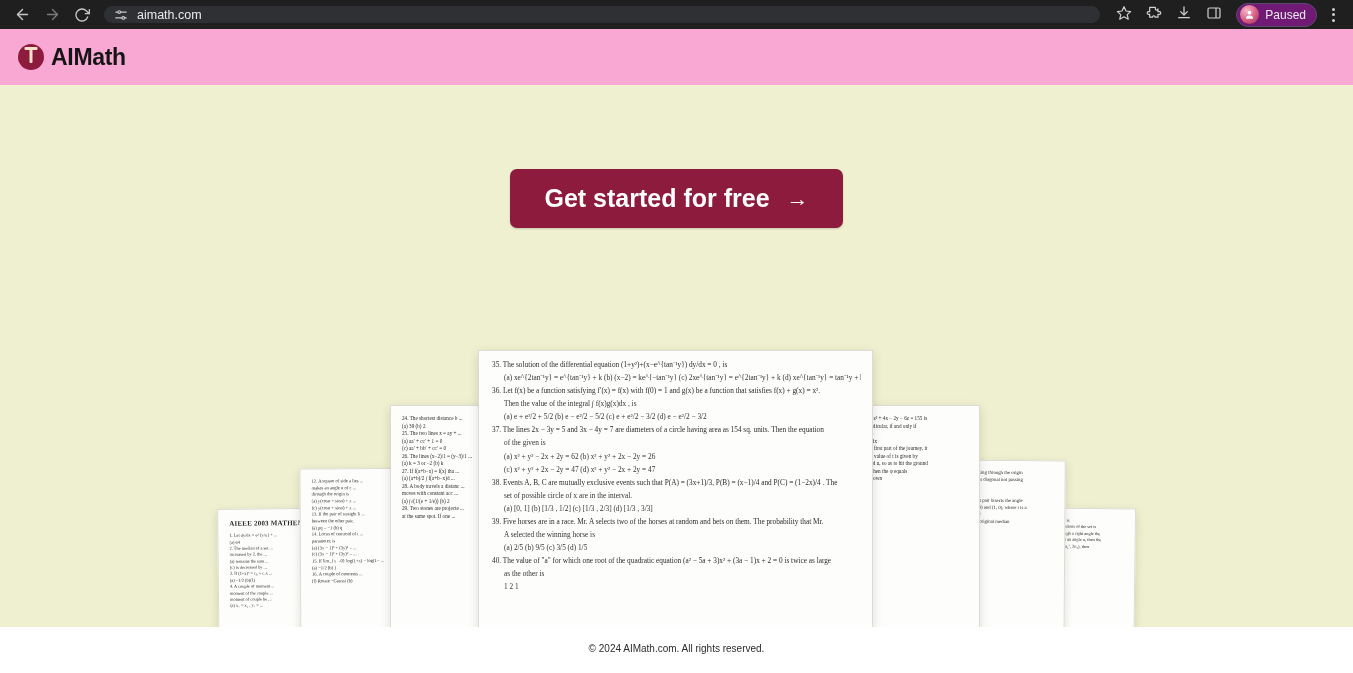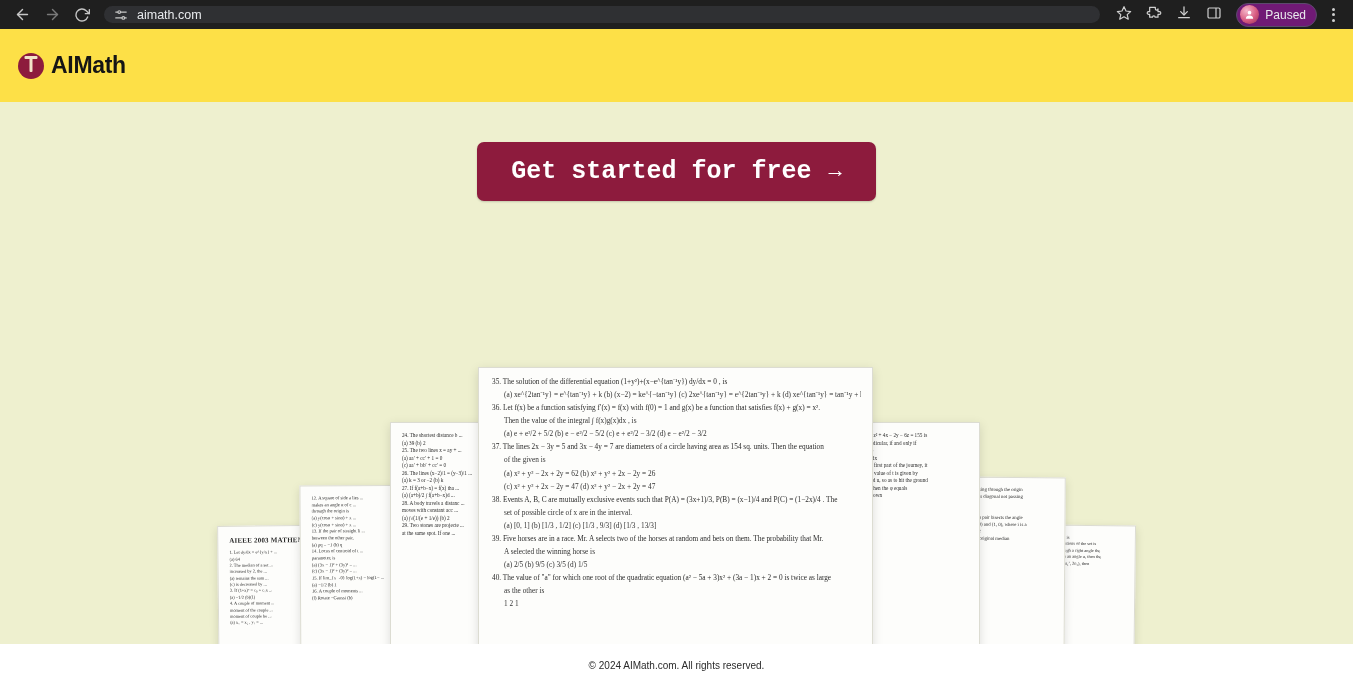--- a/index.html
+++ b/index.html
@@ -102,22 +102,22 @@
   
   .page {
     position: relative;
     width: 1353px;
     height: 644px;
     overflow: hidden;
     background: #ffffff;
   }
 
   .site-header {
-    height: 73px;
-    background: #fde047;
+    height: 56px;
+    background: #f9a8d4;
     display: flex;
     align-items: center;
     padding-left: 18px;
     position: relative;
     z-index: 5;
   }
   .logo {
     display: flex;
     align-items: center;
     gap: 7px;
@@ -173,23 +173,24 @@
     color: #ffffff;
     border: none;
     border-radius: 7px;
     padding: 0 34px;
     height: 59px;
     display: inline-flex;
     align-items: center;
     gap: 17px;
     font-size: 25px;
     font-weight: bold;
-    font-family: Liberation Mono, monospace;
+    font-family: Liberation Sans, sans-serif;
     cursor: pointer;
     box-shadow: 0 1px 2px rgba(0,0,0,.18);
+    margin-top: 44px;
   }
   .cta-button .arrow { font-size: 22px; line-height: 1; }
 
   
   .papers {
     position: absolute;
     left: 0; right: 0;
     top: 265px;
     height: 330px;
     z-index: 2;
@@ -443,21 +444,21 @@
         <span class="ln opts">(a)  xe^{2tan⁻¹y} = e^{tan⁻¹y} + k     (b)  (x−2) = ke^{−tan⁻¹y}     (c)  2xe^{tan⁻¹y} = e^{2tan⁻¹y} + k     (d)  xe^{tan⁻¹y} = tan⁻¹y + k</span>
         <span class="ln q">36.   Let f(x) be a function satisfying f′(x) = f(x) with f(0) = 1 and g(x) be a function that satisfies f(x) + g(x) = x².</span>
         <span class="ln opts">Then the value of the integral ∫ f(x)g(x)dx , is</span>
         <span class="ln opts">(a)  e + e²/2 + 5/2        (b)  e − e²/2 − 5/2        (c)  e + e²/2 − 3/2        (d)  e − e²/2 − 3/2</span>
         <span class="ln q">37.   The lines 2x − 3y = 5 and 3x − 4y = 7 are diameters of a circle having area as 154 sq. units. Then the equation</span>
         <span class="ln opts">of the given is</span>
         <span class="ln opts">(a)  x² + y² − 2x + 2y = 62            (b)  x² + y² + 2x − 2y = 26</span>
         <span class="ln opts">(c)  x² + y² + 2x − 2y = 47            (d)  x² + y² − 2x + 2y = 47</span>
         <span class="ln q">38.   Events  A, B, C are mutually exclusive events such that P(A) = (3x+1)/3, P(B) = (x−1)/4 and P(C) = (1−2x)/4 . The</span>
         <span class="ln opts">set of possible circle of x are in the interval.</span>
-        <span class="ln opts">(a)  [0, 1]          (b)  [1/3 , 1/2]          (c)  [1/3 , 9/3]          (d)  [1/3 , 13/3]</span>
+        <span class="ln opts">(a)  [0, 1]          (b)  [1/3 , 1/2]          (c)  [1/3 , 2/3]          (d)  [1/3 , 3/3]</span>
         <span class="ln q">39.   Five horses are in a race. Mr. A selects two of the horses at random and bets on them. The probability that Mr.</span>
         <span class="ln opts">A selected the winning horse is</span>
         <span class="ln opts">(a)  2/5          (b)  9/5          (c)  3/5          (d)  1/5</span>
         <span class="ln q">40.   The value of "a" for which one root of the quadratic equation (a² − 5a + 3)x² + (3a − 1)x + 2 = 0 is twice as large</span>
         <span class="ln opts">as the other is</span>
         <span class="ln opts">1                 2                 1</span>
       </div>
 
     </div>
 

